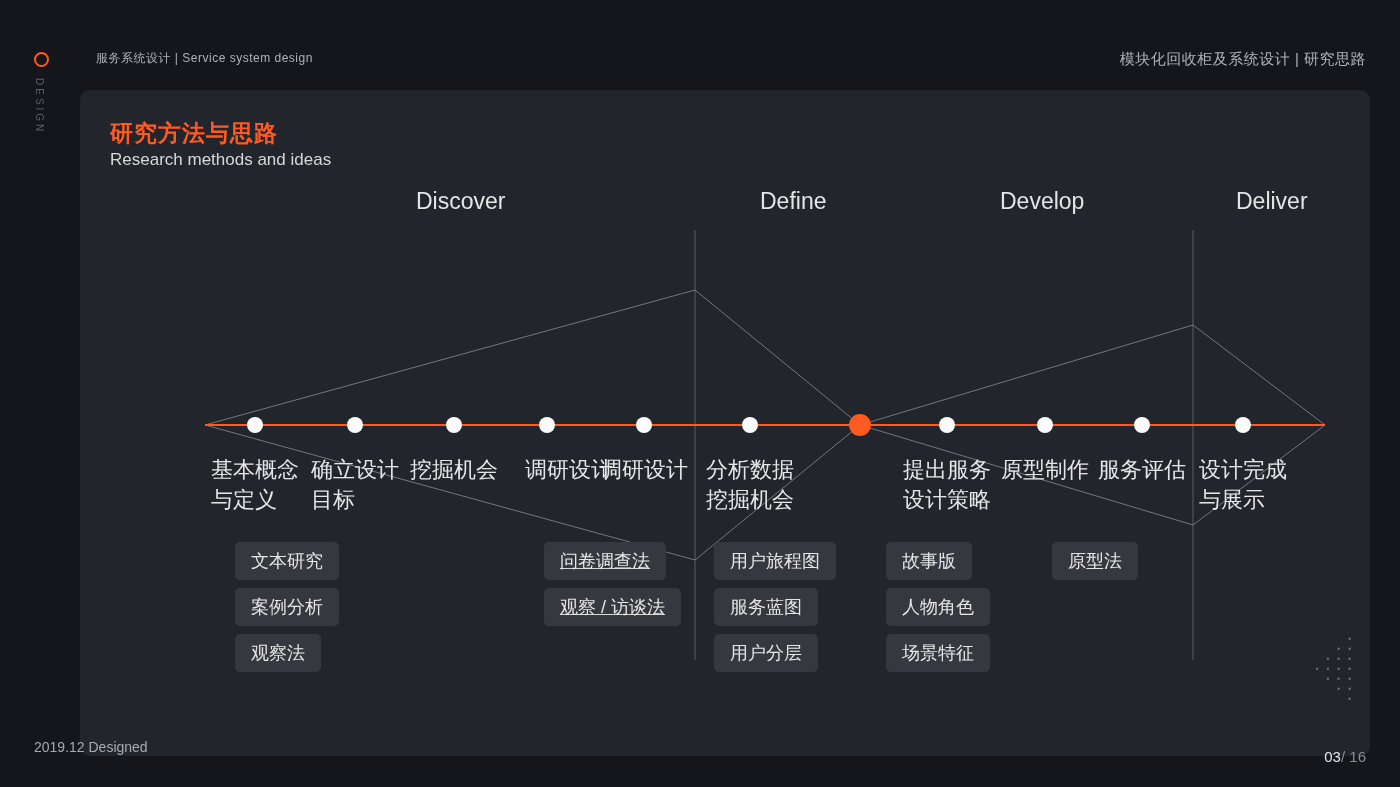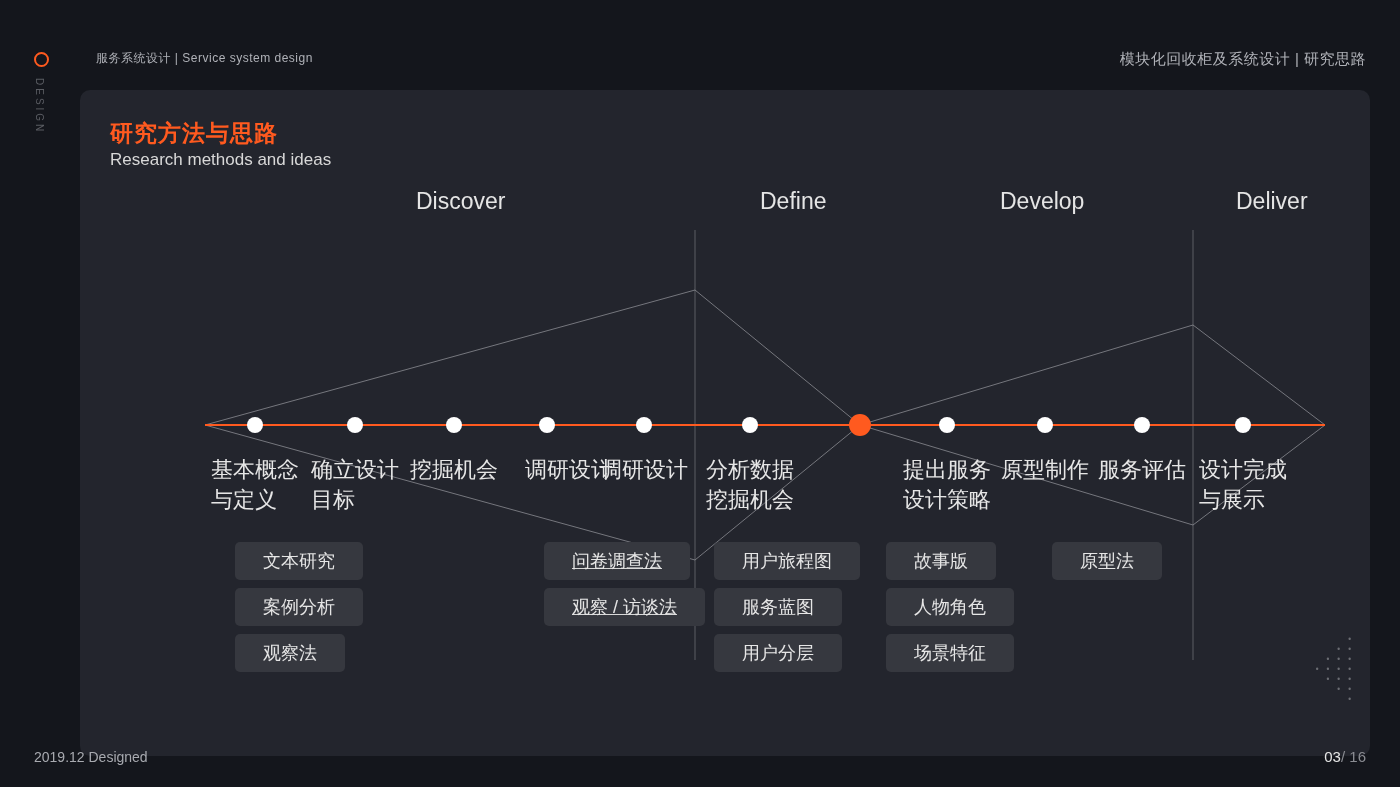--- a/index.html
+++ b/index.html
@@ -25,23 +25,23 @@
 
   .diagram { position: absolute; top: 140px; left: 0; width: 1290px; height: 430px; }
   .diagram svg { position: absolute; top: 0; left: 0; }
 
   .node { position: absolute; width: 16px; height: 16px; border-radius: 50%; background: #fff; transform: translate(-50%, -50%); }
   .node.hi { background: #ff5a1f; width: 22px; height: 22px; }
 
   .step-label { position: absolute; font-size: 22px; color: #e6e6e6; line-height: 30px; text-align: left; transform: translateX(-50%); white-space: nowrap; }
 
   .chips { position: absolute; display: flex; flex-direction: column; gap: 8px; align-items: flex-start; }
-  .chip { background: #36383f; border-radius: 5px; padding: 7px 28px; font-size: 18px; color: #e6e6e6; white-space: nowrap; }
+  .chip { background: #36383f; border-radius: 5px; padding: 7px 16px; font-size: 18px; color: #e6e6e6; white-space: nowrap; }
 
-  .footer-left { position: absolute; bottom: 22px; left: 34px; font-size: 14px; color: #a8aab0; text-align: center; }
+  .footer-left { position: absolute; bottom: 32px; left: 34px; font-size: 14px; color: #a8aab0; text-align: center; }
   .footer-right { position: absolute; bottom: 22px; right: 34px; font-size: 15px; color: #e6e6e6; }
   .footer-right .total { color: #8a8c92; }
 
   .dots { position: absolute; color: #6a6c72; font-size: 8px; line-height: 10px; letter-spacing: 6px; font-family: monospace; white-space: pre; }
   .dots.tl { top: 184px; left: 94px; }
   .dots.br { bottom: 82px; right: 42px; text-align: right; }
 </style>
 </head>
 <body>
 

